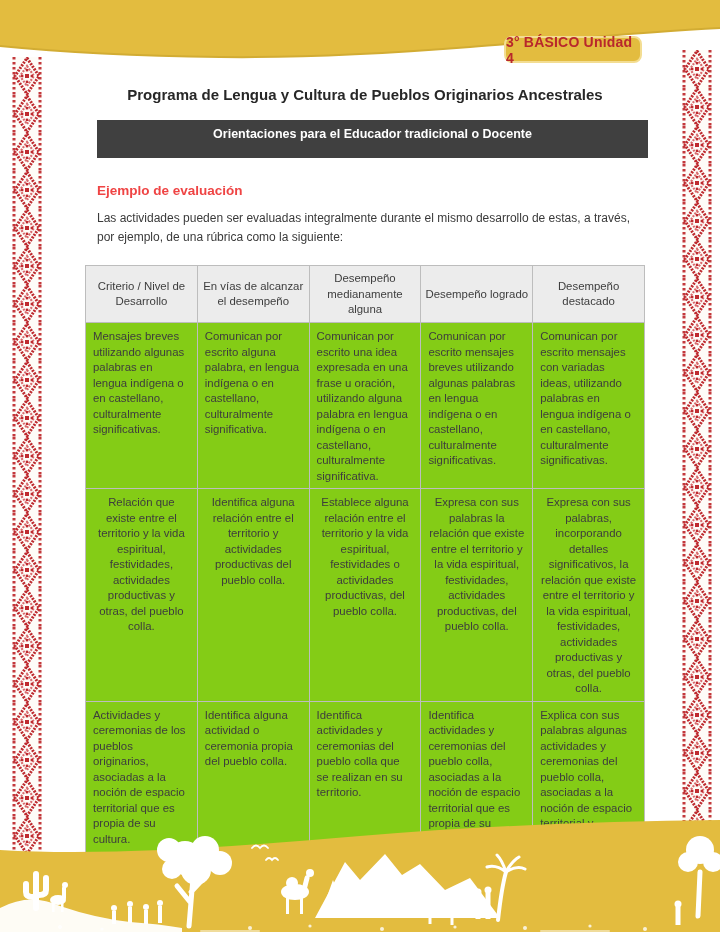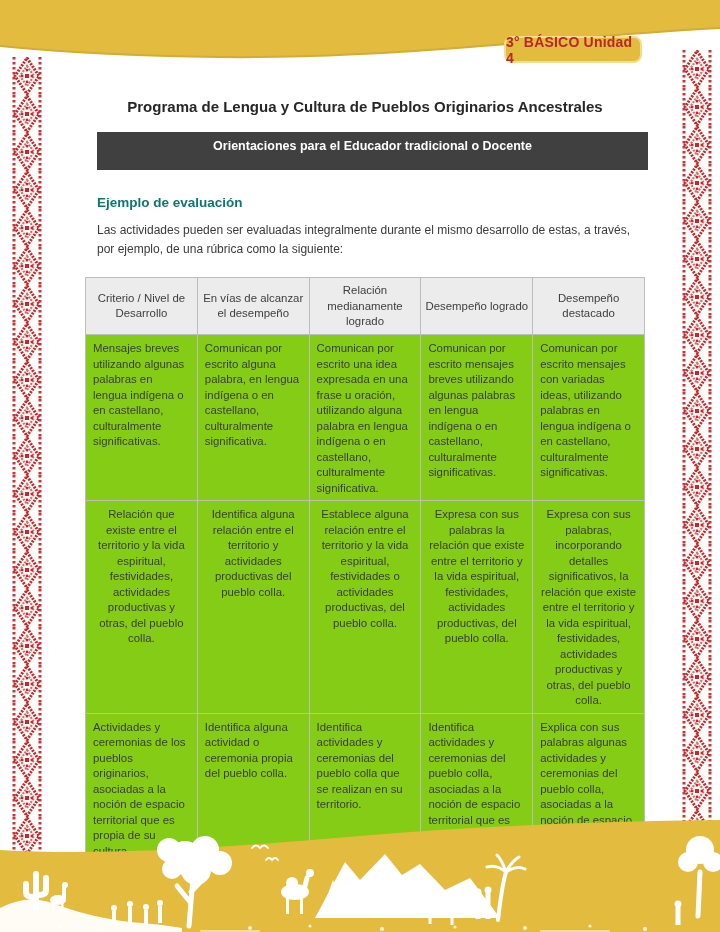--- a/index.html
+++ b/index.html
@@ -23,30 +23,30 @@
     font-size:14px;font-weight:bold;color:#B8272C;z-index:3;
     box-sizing:border-box;letter-spacing:0.2px;
   }
 
   
   .strip{position:absolute;display:block;z-index:1;}
   .strip.left{left:12px;top:57px;}
   .strip.right{left:682px;top:50px;}
 
   
-  .content{position:absolute;left:85px;top:98px;width:560px;z-index:2;color:#303030;}
+  .content{position:absolute;left:85px;top:86px;width:560px;z-index:2;color:#303030;}
   .title{margin:0;text-align:center;font-size:15px;font-weight:bold;color:#272727;}
   .subtitle{margin:16px 0 0 0;text-align:center;font-size:14px;font-weight:bold;color:#272727;}
   .banner{
     margin:17px 0 0 12px;width:551px;height:38px;background:#404040;
     display:flex;align-items:center;justify-content:center;
     box-sizing:border-box;padding-bottom:10px;
   }
   .banner span{color:#ffffff;font-weight:bold;font-size:12.5px;}
-  .section-heading{margin:25px 0 0 12px;font-size:13.5px;font-weight:bold;color:#0f766e;}
+  .section-heading{margin:25px 0 0 12px;font-size:13.5px;font-weight:bold;color:#ef4444;}
   .intro{margin:11px 0 0 12px;width:548px;font-size:12px;line-height:1.55;color:#3a3a3a;}
 
   table.rubric{
     margin-top:19px;width:560px;border-collapse:collapse;table-layout:fixed;
   }
   table.rubric th, table.rubric td{
     border:1px solid #BDBDBD;font-weight:normal;
     font-size:11.4px;color:#3d3d3d;
   }
   table.rubric th{
@@ -121,21 +121,21 @@
     </div>
 
     <h3 class="section-heading">Ejemplo de evaluación</h3>
     <p class="intro">Las actividades pueden ser evaluadas integralmente durante el mismo desarrollo de estas, a través, por ejemplo, de una rúbrica como la siguiente:</p>
 
     <table class="rubric">
       <thead>
         <tr>
           <th>Criterio / Nivel de Desarrollo</th>
           <th>En vías de alcanzar el desempeño</th>
-          <th>Relación medianamente logrado</th>
+          <th>Desempeño medianamente alguna</th>
           <th>Desempeño logrado</th>
           <th>Desempeño destacado</th>
         </tr>
       </thead>
       <tbody>
         <tr class="r1">
           <td>Mensajes breves utilizando algunas palabras en lengua indígena o en castellano, culturalmente significativas.</td>
           <td>Comunican por escrito alguna palabra, en lengua indígena o en castellano, culturalmente significativa.</td>
           <td>Comunican por escrito una idea expresada en una frase u oración, utilizando alguna palabra en lengua indígena o en castellano, culturalmente significativa.</td>
           <td>Comunican por escrito mensajes breves utilizando algunas palabras en lengua indígena o en castellano, culturalmente significativas.</td>

